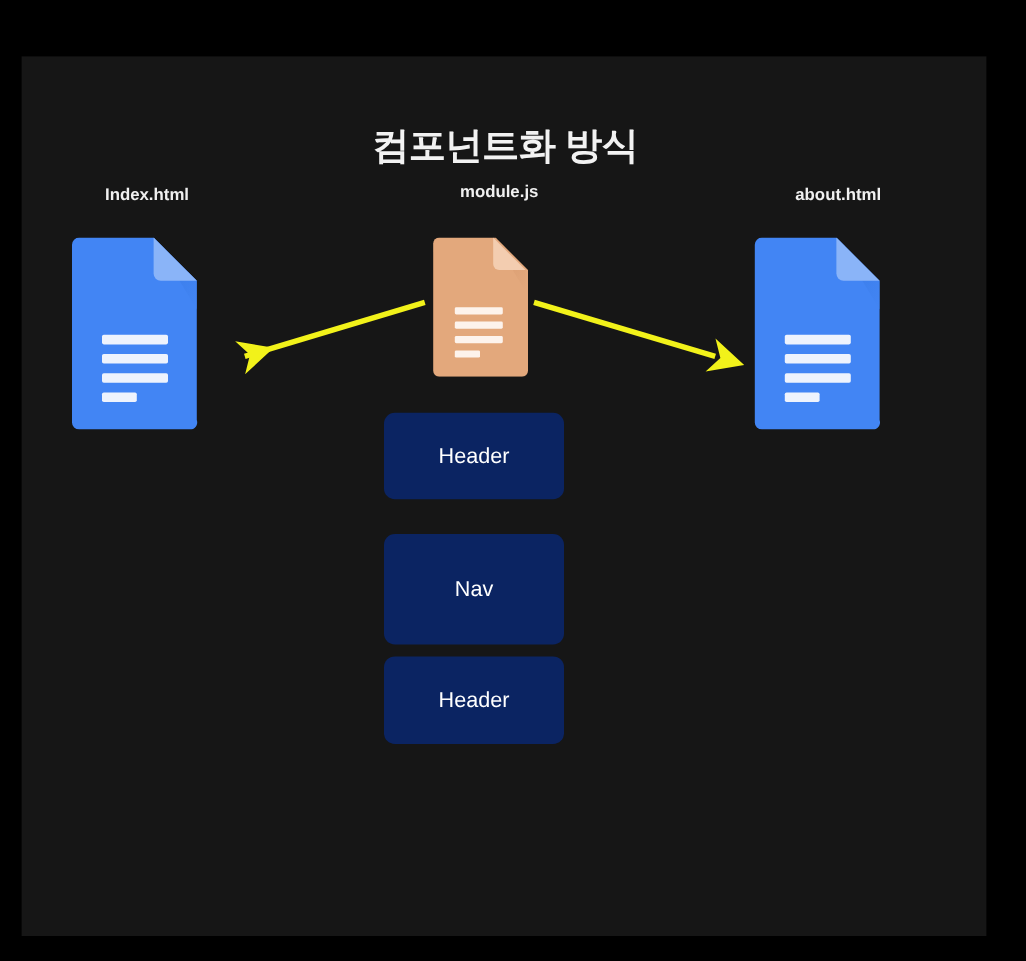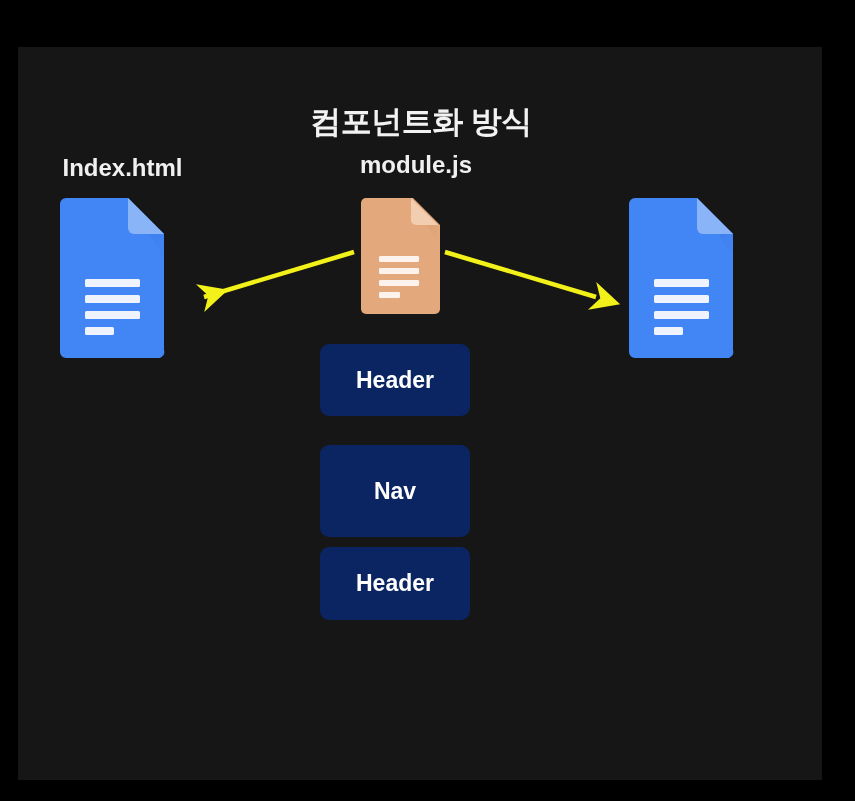--- a/index.html
+++ b/index.html
@@ -44,21 +44,21 @@
     letter-spacing: -0.5px;
     line-height: 1.1;
     white-space: nowrap;
     margin-left: 29px;
   }
 
   
   .file-label {
     position: absolute;
     color: #f0f0f0;
-    font-size: 24px;
+    font-size: 14px;
     font-weight: 600;
     white-space: nowrap;
     text-align: center;
   }
   #label-index  { left: 12px;  top: 107px; width: 185px; }
   #label-module { left: 308px; top: 104px; width: 180px; }
   #label-about  { left: 588px; top: 107px; width: 185px; }
 
   
   .doc {
@@ -79,22 +79,22 @@
   }
 
   
   .comp-box {
     position: absolute;
     left: 302px;
     width: 150px;
     background: #0b2462;
     border-radius: 9px;
     color: #ffffff;
-    font-size: 23px;
-    font-weight: bold;
+    font-size: 18px;
+    font-weight: normal;
     display: flex;
     align-items: center;
     justify-content: center;
     box-sizing: border-box;
   }
   #box-header { top: 297px; height: 72px; }
   #box-nav    { top: 398px; height: 92px; }
   #box-footer { top: 500px; height: 73px; }
 </style>
 </head>
@@ -102,20 +102,21 @@
 
 <div id="frame">
   <div id="panel">
 
     <div id="title">컴포넌트화 방식</div>
 
     <div id="label-index" class="file-label">Index.html</div>
 
     <div id="label-module" class="file-label">module.js</div>
 
+    <div id="label-about" class="file-label">about.html</div>
 
     <div id="doc-index" class="doc">
       <svg viewBox="0 0 112 160" width="112" height="160" aria-hidden="true">
         <defs>
           <linearGradient id="shadeBlueA" x1="0" y1="0" x2="1" y2="1">
             <stop offset="0%" stop-color="#2f6fd6"></stop>
             <stop offset="100%" stop-color="#4285f4"></stop>
           </linearGradient>
         </defs>
         <path d="M8 6 A6 6 0 0 1 14 0 L76 0 L112 36 L112 152 A6 6 0 0 1 106 160 L14 160 A6 6 0 0 1 8 154 Z" fill="#4285f4" transform="translate(-4,0)"></path>

